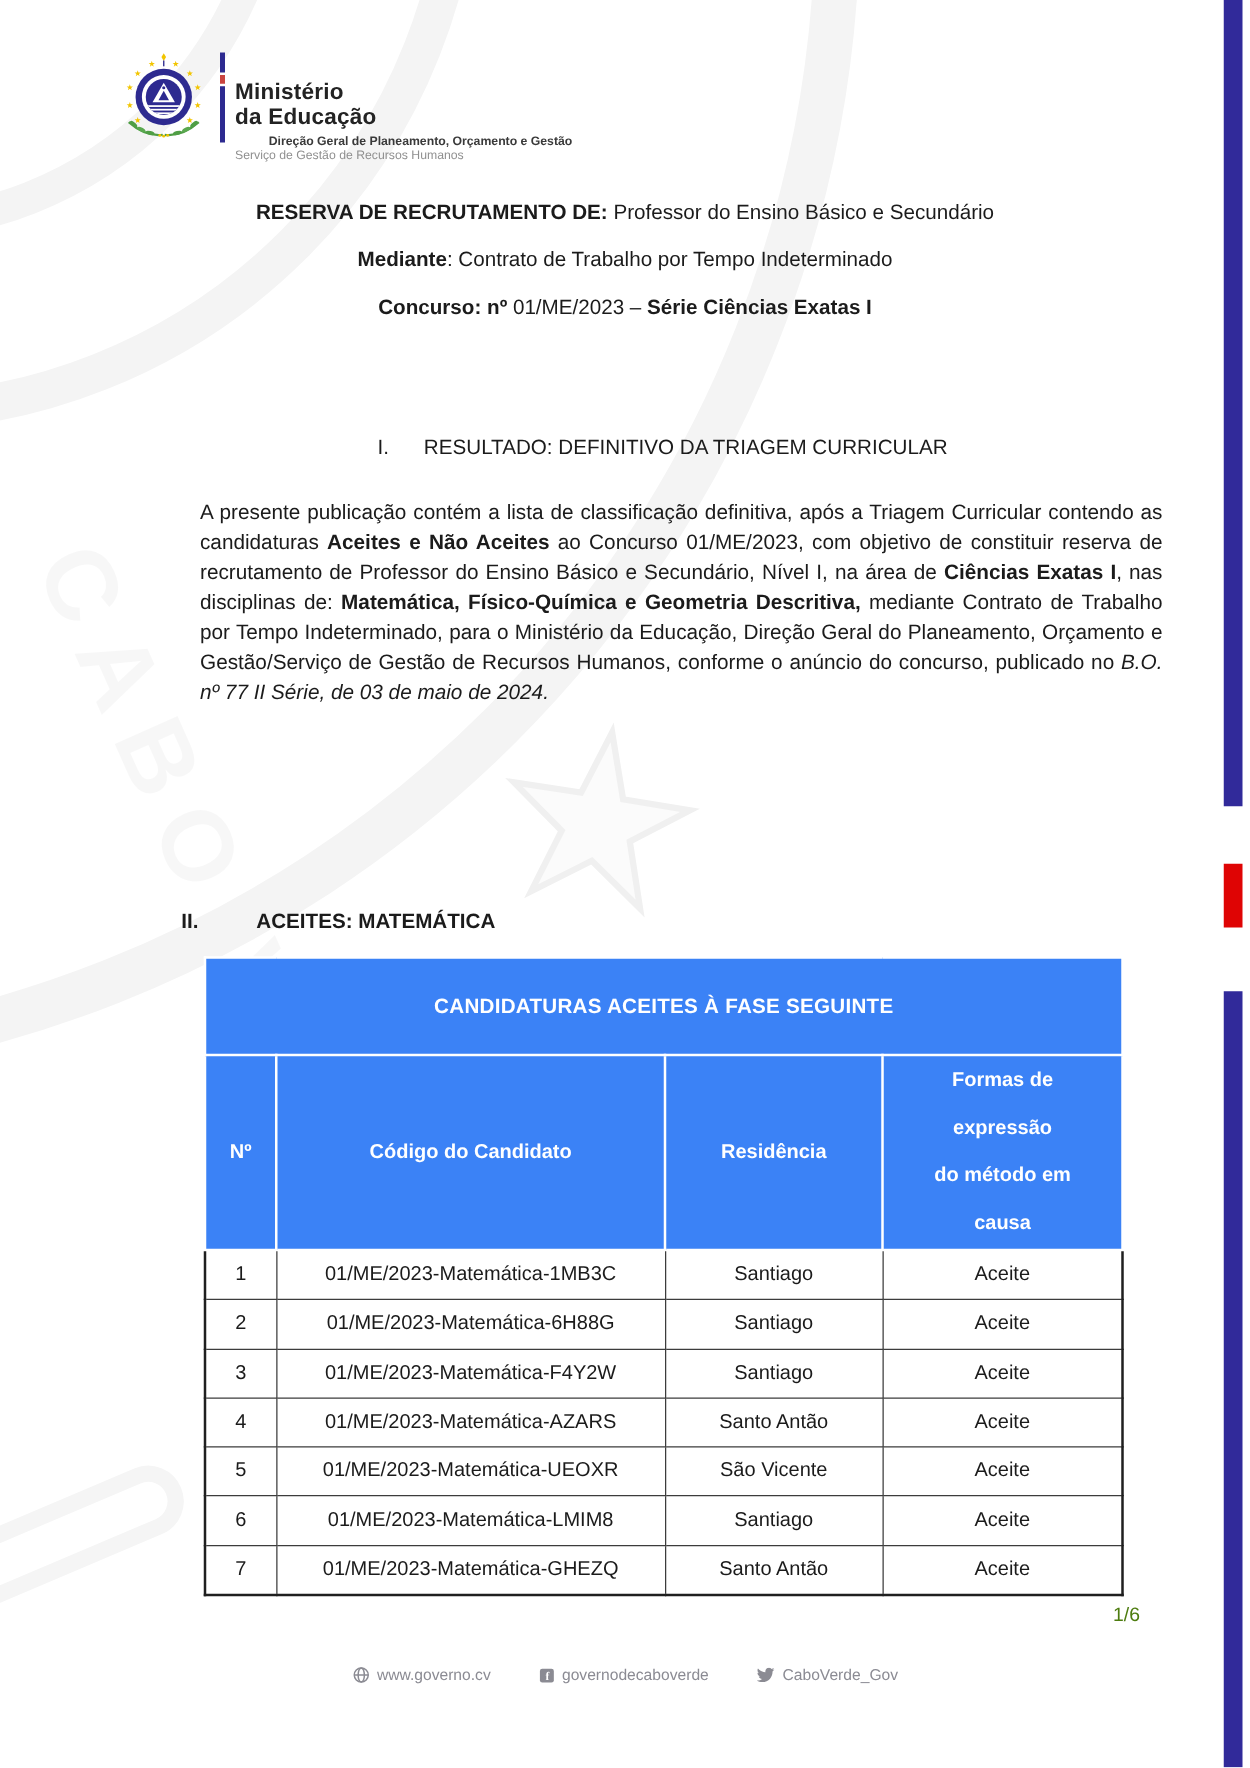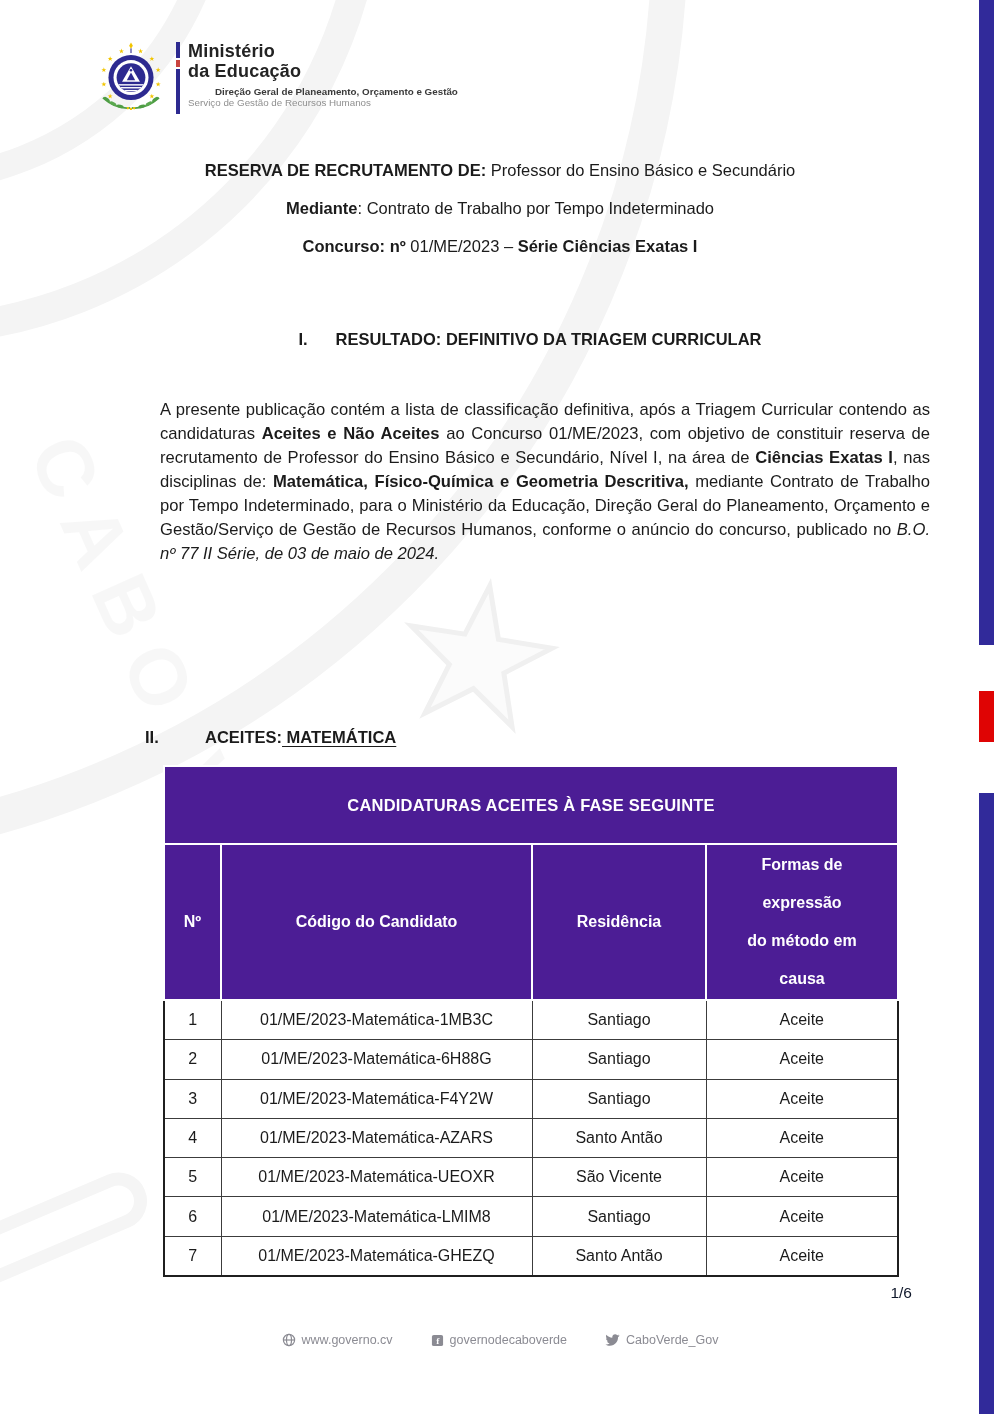--- a/index.html
+++ b/index.html
@@ -14,53 +14,53 @@
   .edge-bar.bottom{top:793px;height:621px;background:#312a9a;}
   
   .watermark{position:absolute;top:0;left:0;width:1000px;height:1414px;}
   
   .brand{position:absolute;left:96px;top:40px;display:flex;align-items:flex-start;}
   .brand .divider{width:4px;margin:2px 8px 0 10px;display:flex;flex-direction:column;}
   .brand .divider .seg-b1{height:16px;background:#2d2a90;}
   .brand .divider .seg-gap{height:2px;}
   .brand .divider .seg-r{height:7px;background:#c94440;}
   .brand .divider .seg-b2{height:45px;background:#2d2a90;}
-  .brand-text{padding-top:1px;}
+  .brand-text{padding-top:1px;margin-top:22px;}
   .brand-name{font-size:18px;font-weight:bold;line-height:20px;color:#232323;letter-spacing:.2px;}
   .brand-dept{margin-top:5px;font-size:9.8px;font-weight:bold;color:#3a3a3a;line-height:11px;padding-left:27px;}
   .brand-serv{font-size:9.8px;color:#8f8f8f;line-height:11px;}
   
   .title-block{position:absolute;top:152px;left:115px;width:770px;text-align:center;
     font-size:16.5px;line-height:37.8px;}
   .title-block p{margin:0;}
   .bold{font-weight:bold;}
   
-  .heading-1{position:absolute;top:330px;left:145px;width:770px;text-align:center;
-    font-size:16.5px;font-weight:bold;}
+  .heading-1{position:absolute;top:349px;left:145px;width:770px;text-align:center;
+    font-size:16.5px;font-weight:normal;}
   .heading-gap{display:inline-block;width:28px;}
   
   .body-paragraph{position:absolute;top:381px;left:160px;width:770px;
     font-size:16.6px;line-height:24px;text-align:justify;}
   .seg-b{font-weight:bold;}
   .seg-i{font-style:italic;}
   
   .heading-2{position:absolute;top:728px;left:145px;font-size:16.5px;font-weight:bold;}
   .heading-2 .numeral{display:inline-block;width:60px;}
-  .u{text-decoration:underline;text-underline-offset:3px;}
+  .u{text-underline-offset:3px;}
   
   .accept-table{position:absolute;top:765px;left:163px;width:734px;
     border-collapse:collapse;table-layout:fixed;border:2.5px solid #1f1f1f;}
-  .accept-table th{background:#4c1d95;color:#fff;font-weight:bold;border:2px solid #fff;}
+  .accept-table th{background:#3b82f6;color:#fff;font-weight:bold;border:2px solid #fff;}
   .accept-table .band th{height:74px;font-size:16.5px;letter-spacing:.2px;}
   .accept-table .cols th{height:148px;font-size:16px;vertical-align:middle;
     line-height:38px;white-space:pre-line;}
   .accept-table td{border:1.4px solid #3c3c3c;height:36.3px;text-align:center;
     font-size:16px;color:#1b1b1b;background:#fff;}
   
-  .page-number{position:absolute;top:1284px;right:88px;font-size:15.5px;color:#0f172a;}
+  .page-number{position:absolute;top:1284px;right:88px;font-size:15.5px;color:#4d7c0f;}
   .footer{position:absolute;top:1333px;left:0;width:1000px;display:flex;
     justify-content:center;align-items:center;gap:38px;color:#8b8b93;font-size:12.5px;}
   .footer .item{display:flex;align-items:center;gap:6px;}
   .footer svg{display:block;}
 </style>
 </head>
 <body>
 
 <div class="page">
 

